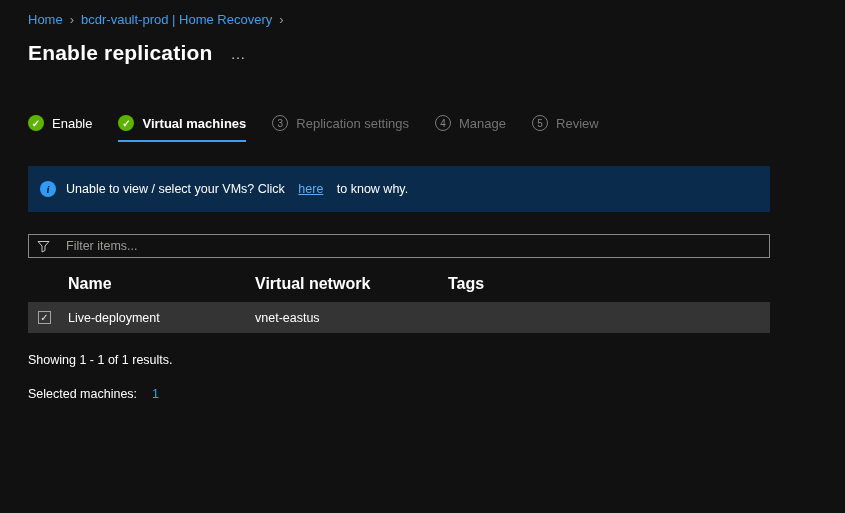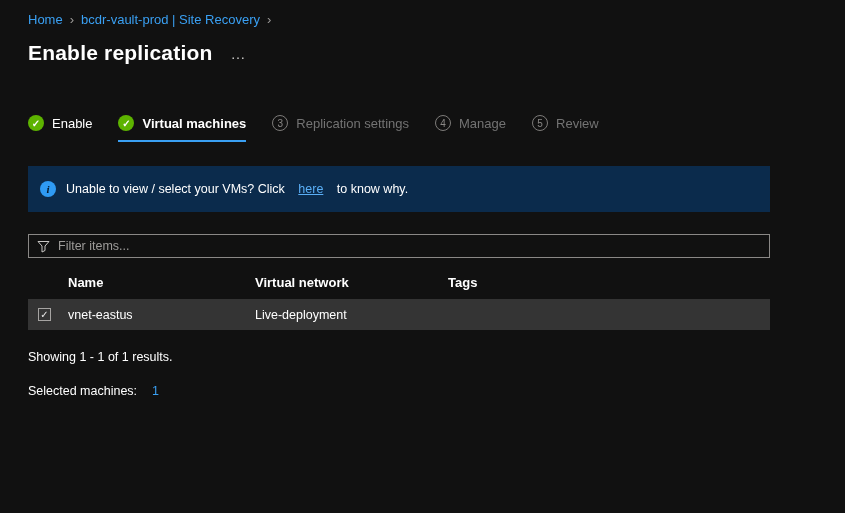--- a/index.html
+++ b/index.html
@@ -62,33 +62,33 @@
     font-size: 11px; font-weight: bold; font-family: "Liberation Serif", serif;
     font-style: italic; flex: none;
   }
   .banner a { color: #5aaef5; text-decoration: underline; cursor: pointer; }
   .banner .txt { white-space: pre; }
 
   
   .filter-box {
     width: 742px; height: 24px; margin-top: 22px;
     border: 1px solid #8a8886;
-    display: flex; align-items: center; gap: 8px;
+    display: flex; align-items: center; gap: 16px;
     padding: 0 8px; background: transparent;
   }
   .filter-box svg { flex: none; }
   .filter-box input {
     flex: 1; background: transparent; border: none; outline: none;
     color: #ffffff; font-size: 12.5px; font-family: "Liberation Sans", sans-serif;
   }
   .filter-box input::placeholder { color: #9d9b99; }
 
   
   .grid { width: 742px; display: grid; grid-template-columns: 40px 187px 193px 1fr; align-items: center; }
-  .thead { margin-top: 8px; padding: 9px 0; font-size: 13px; font-weight: bold; }
+  .thead { margin-top: 8px; padding: 9px 0; font-size: 16px; font-weight: bold; }
   .trow {
     height: 31px; background: #343434; font-size: 12.5px; cursor: pointer;
   }
   .cell-cb { padding-left: 10px; }
   .checkbox {
     width: 13px; height: 13px;
     border: 1px solid #a6a4a2; background: transparent;
     display: flex; align-items: center; justify-content: center;
     font-size: 10px; color: #e8e8e8; cursor: pointer;
   }
@@ -99,21 +99,21 @@
 </style>
 </head>
 <body>
 
 <div class="page">
   <div class="content">
 
     <nav class="breadcrumb">
       <a>Home</a>
       <span class="sep">›</span>
-      <a>bcdr-vault-prod | Site Recovery</a>
+      <a>bcdr-vault-prod | Home Recovery</a>
       <span class="sep">›</span>
     </nav>
 
     <div class="title-row">
       <h1>Enable replication</h1>
       <button class="more-btn">…</button>
     </div>
 
     <div class="steps">
       <div class="step">
@@ -156,22 +156,22 @@
       <div class="cell-cb"></div>
       <div>Name</div>
       <div>Virtual network</div>
       <div>Tags</div>
     </div>
 
     <div class="grid trow">
       <div class="cell-cb">
         <span class="checkbox">✓</span>
       </div>
+      <div>Live-deployment</div>
       <div>vnet-eastus</div>
-      <div>Live-deployment</div>
       <div></div>
     </div>
 
     <div class="results">Showing 1 - 1 of 1 results.</div>
 
     <div class="selected-line">
       <span>Selected machines:</span>
       <a>1</a>
     </div>
 

